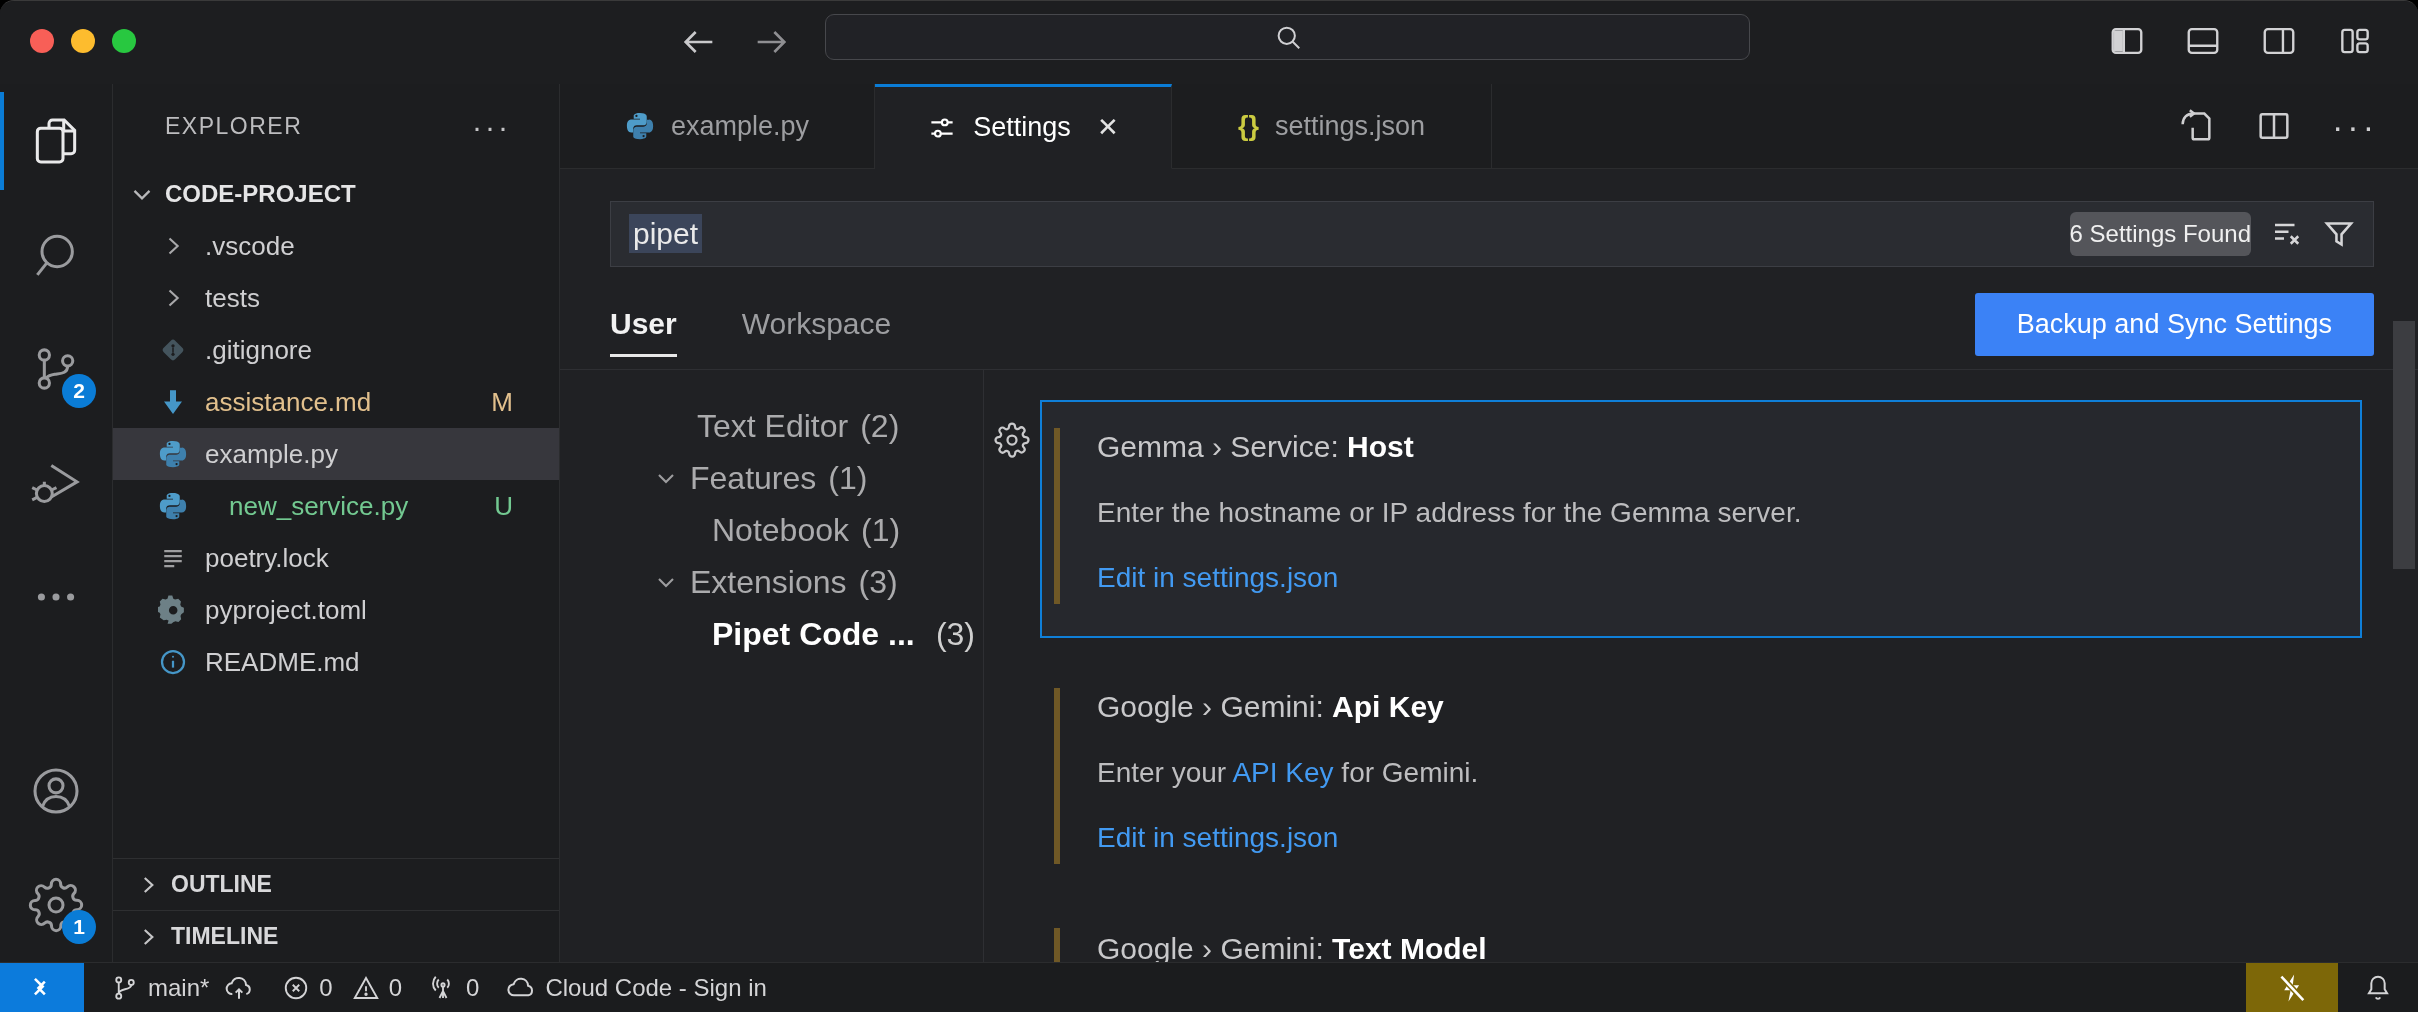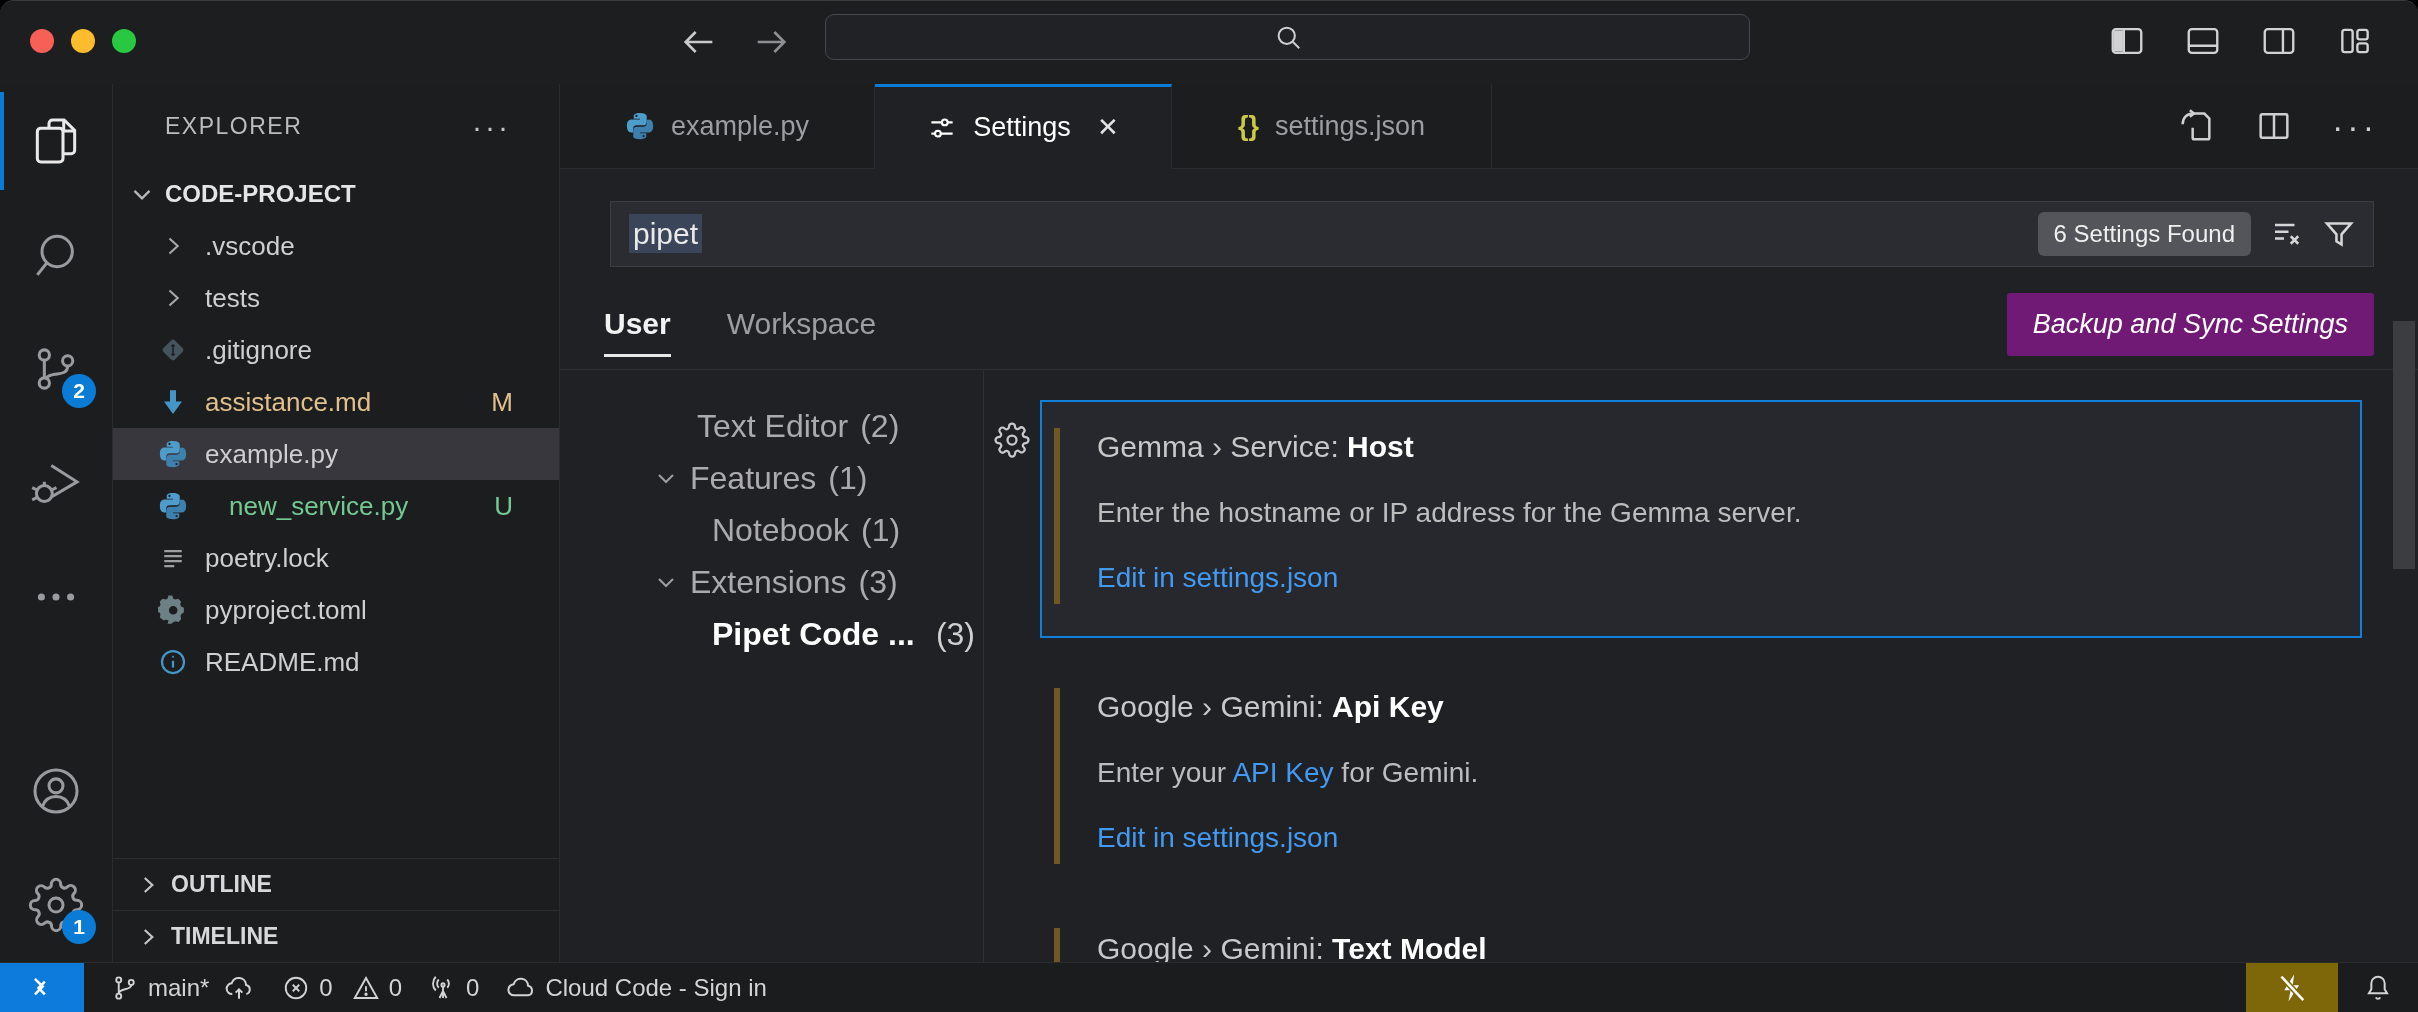--- a/index.html
+++ b/index.html
@@ -73,30 +73,30 @@
   .ellipsis-txt { font-size:34px; letter-spacing:4px; color:#cfcfd1; }
 
   
   .settings { flex:1; position:relative; overflow:hidden; }
   .search-box { position:absolute; left:50px; right:44px; top:32px; height:66px;
                 background:#2a2c31; border:1px solid #3c3e44; display:flex; align-items:center;
                 padding:0 16px 0 18px; }
   .search-value { font-size:30px; color:#eaeaea; flex:1; }
   .search-value .sel { background:#3b455a; padding:3px 4px; }
   .count-badge { background:#54555a; color:#f0f0f0; font-size:24px; border-radius:6px;
-                 padding:8px 16px; margin-right:18px; white-space:nowrap; }
+                 padding:8px 0; margin-right:18px; white-space:nowrap; }
   .search-icons { display:flex; align-items:center; gap:16px; color:#d6d6d8; }
 
-  .scope-row { position:absolute; left:44px; right:44px; top:110px; height:90px; display:flex; align-items:center; }
+  .scope-row { position:absolute; left:50px; right:44px; top:110px; height:90px; display:flex; align-items:center;gap:9px; }
   .scope { font-size:30px; margin-right:56px; position:relative; height:100%; display:flex; align-items:center; }
   .scope.active { color:#f2f2f2; font-weight:600; }
   .scope.inactive { color:#9d9ea1; }
   .scope.active::after { content:""; position:absolute; left:0; right:0; bottom:12px; height:3px; background:#e8e8e8; }
-  .backup-btn { margin-left:auto; background:#701a75; color:#fff; font-size:27px;
-                padding:16px 26px; border-radius:3px; border:none;font-style:italic; }
+  .backup-btn { margin-left:auto; background:#3b82f6; color:#fff; font-size:27px;
+                padding:16px 42px; border-radius:3px; border:none; }
 
   .settings-body { position:absolute; top:200px; left:0; right:0; bottom:0; display:flex;
                    border-top:1px solid #2e2f33; overflow:hidden; }
   .toc { width:424px; border-right:1px solid #2e2f33; padding-top:30px; }
   .toc-row { height:52px; display:flex; align-items:center; font-size:32px; color:#ababad; }
   .toc-row .chev { width:30px; margin-right:8px; color:#9d9d9f; }
   .toc-pad-a { padding-left:137px; }
   .toc-pad-b { padding-left:152px; }
   .toc-pad-c { padding-left:92px; }
   .toc-count { margin-left:12px; }

